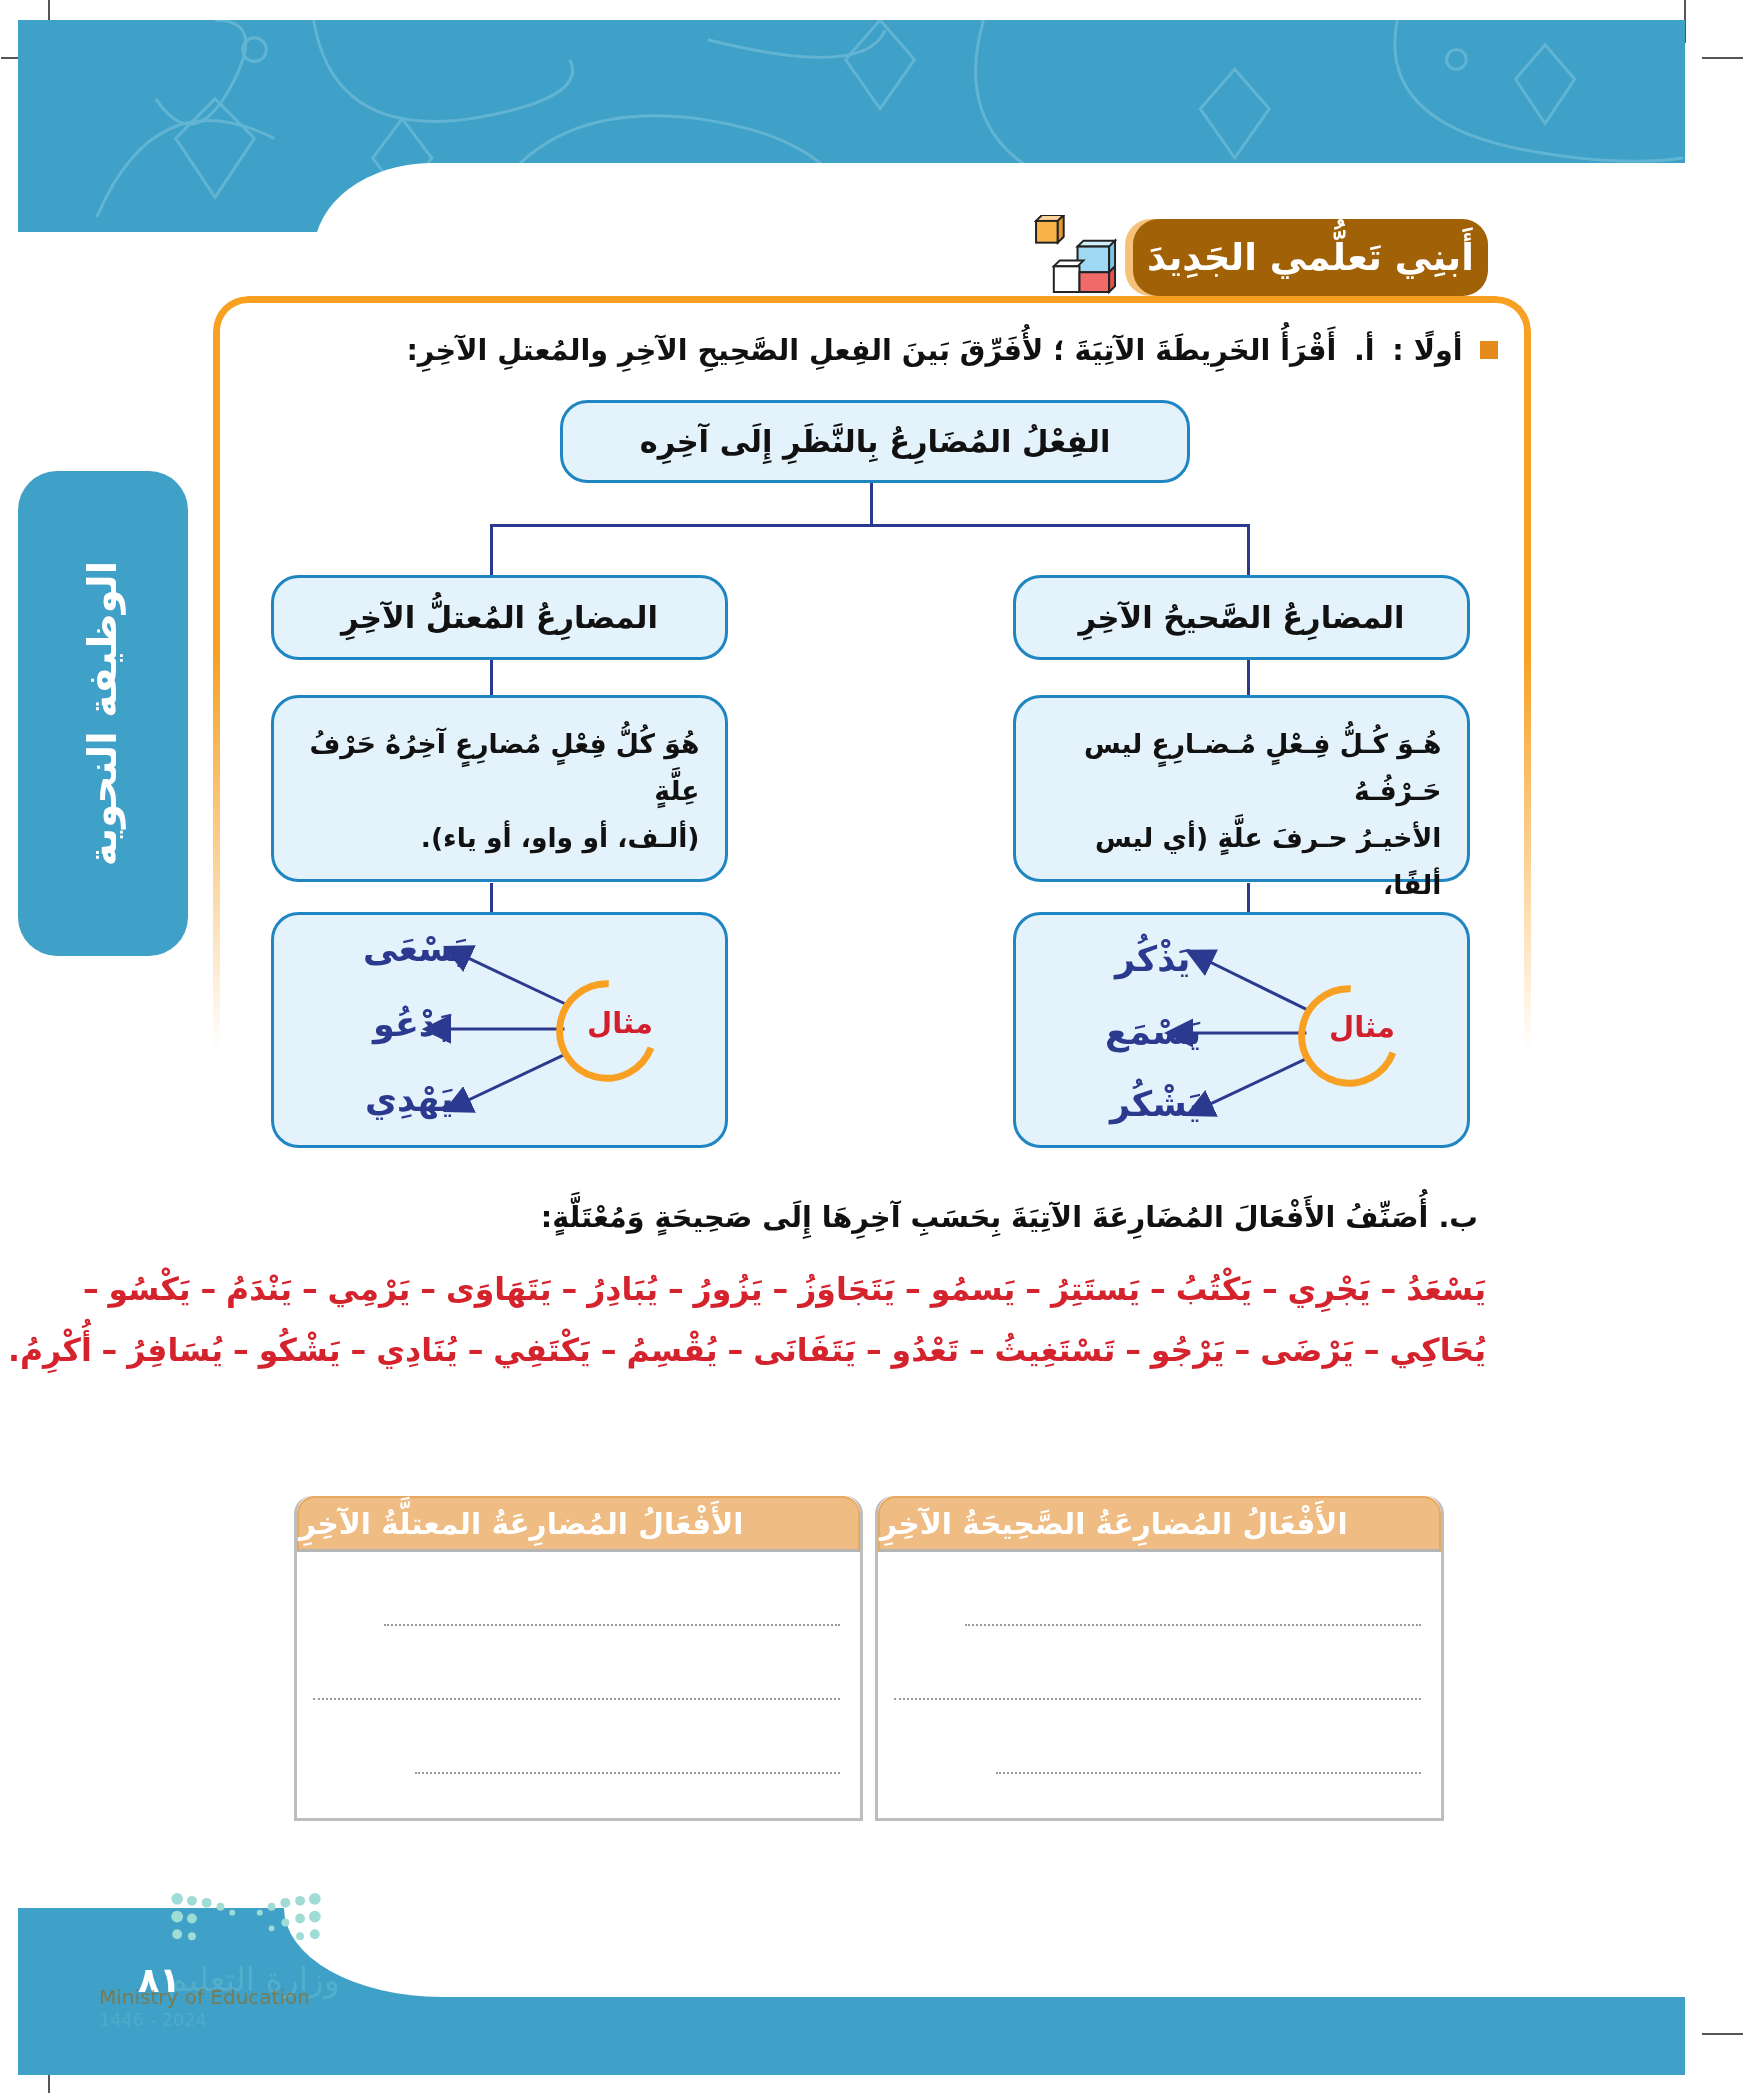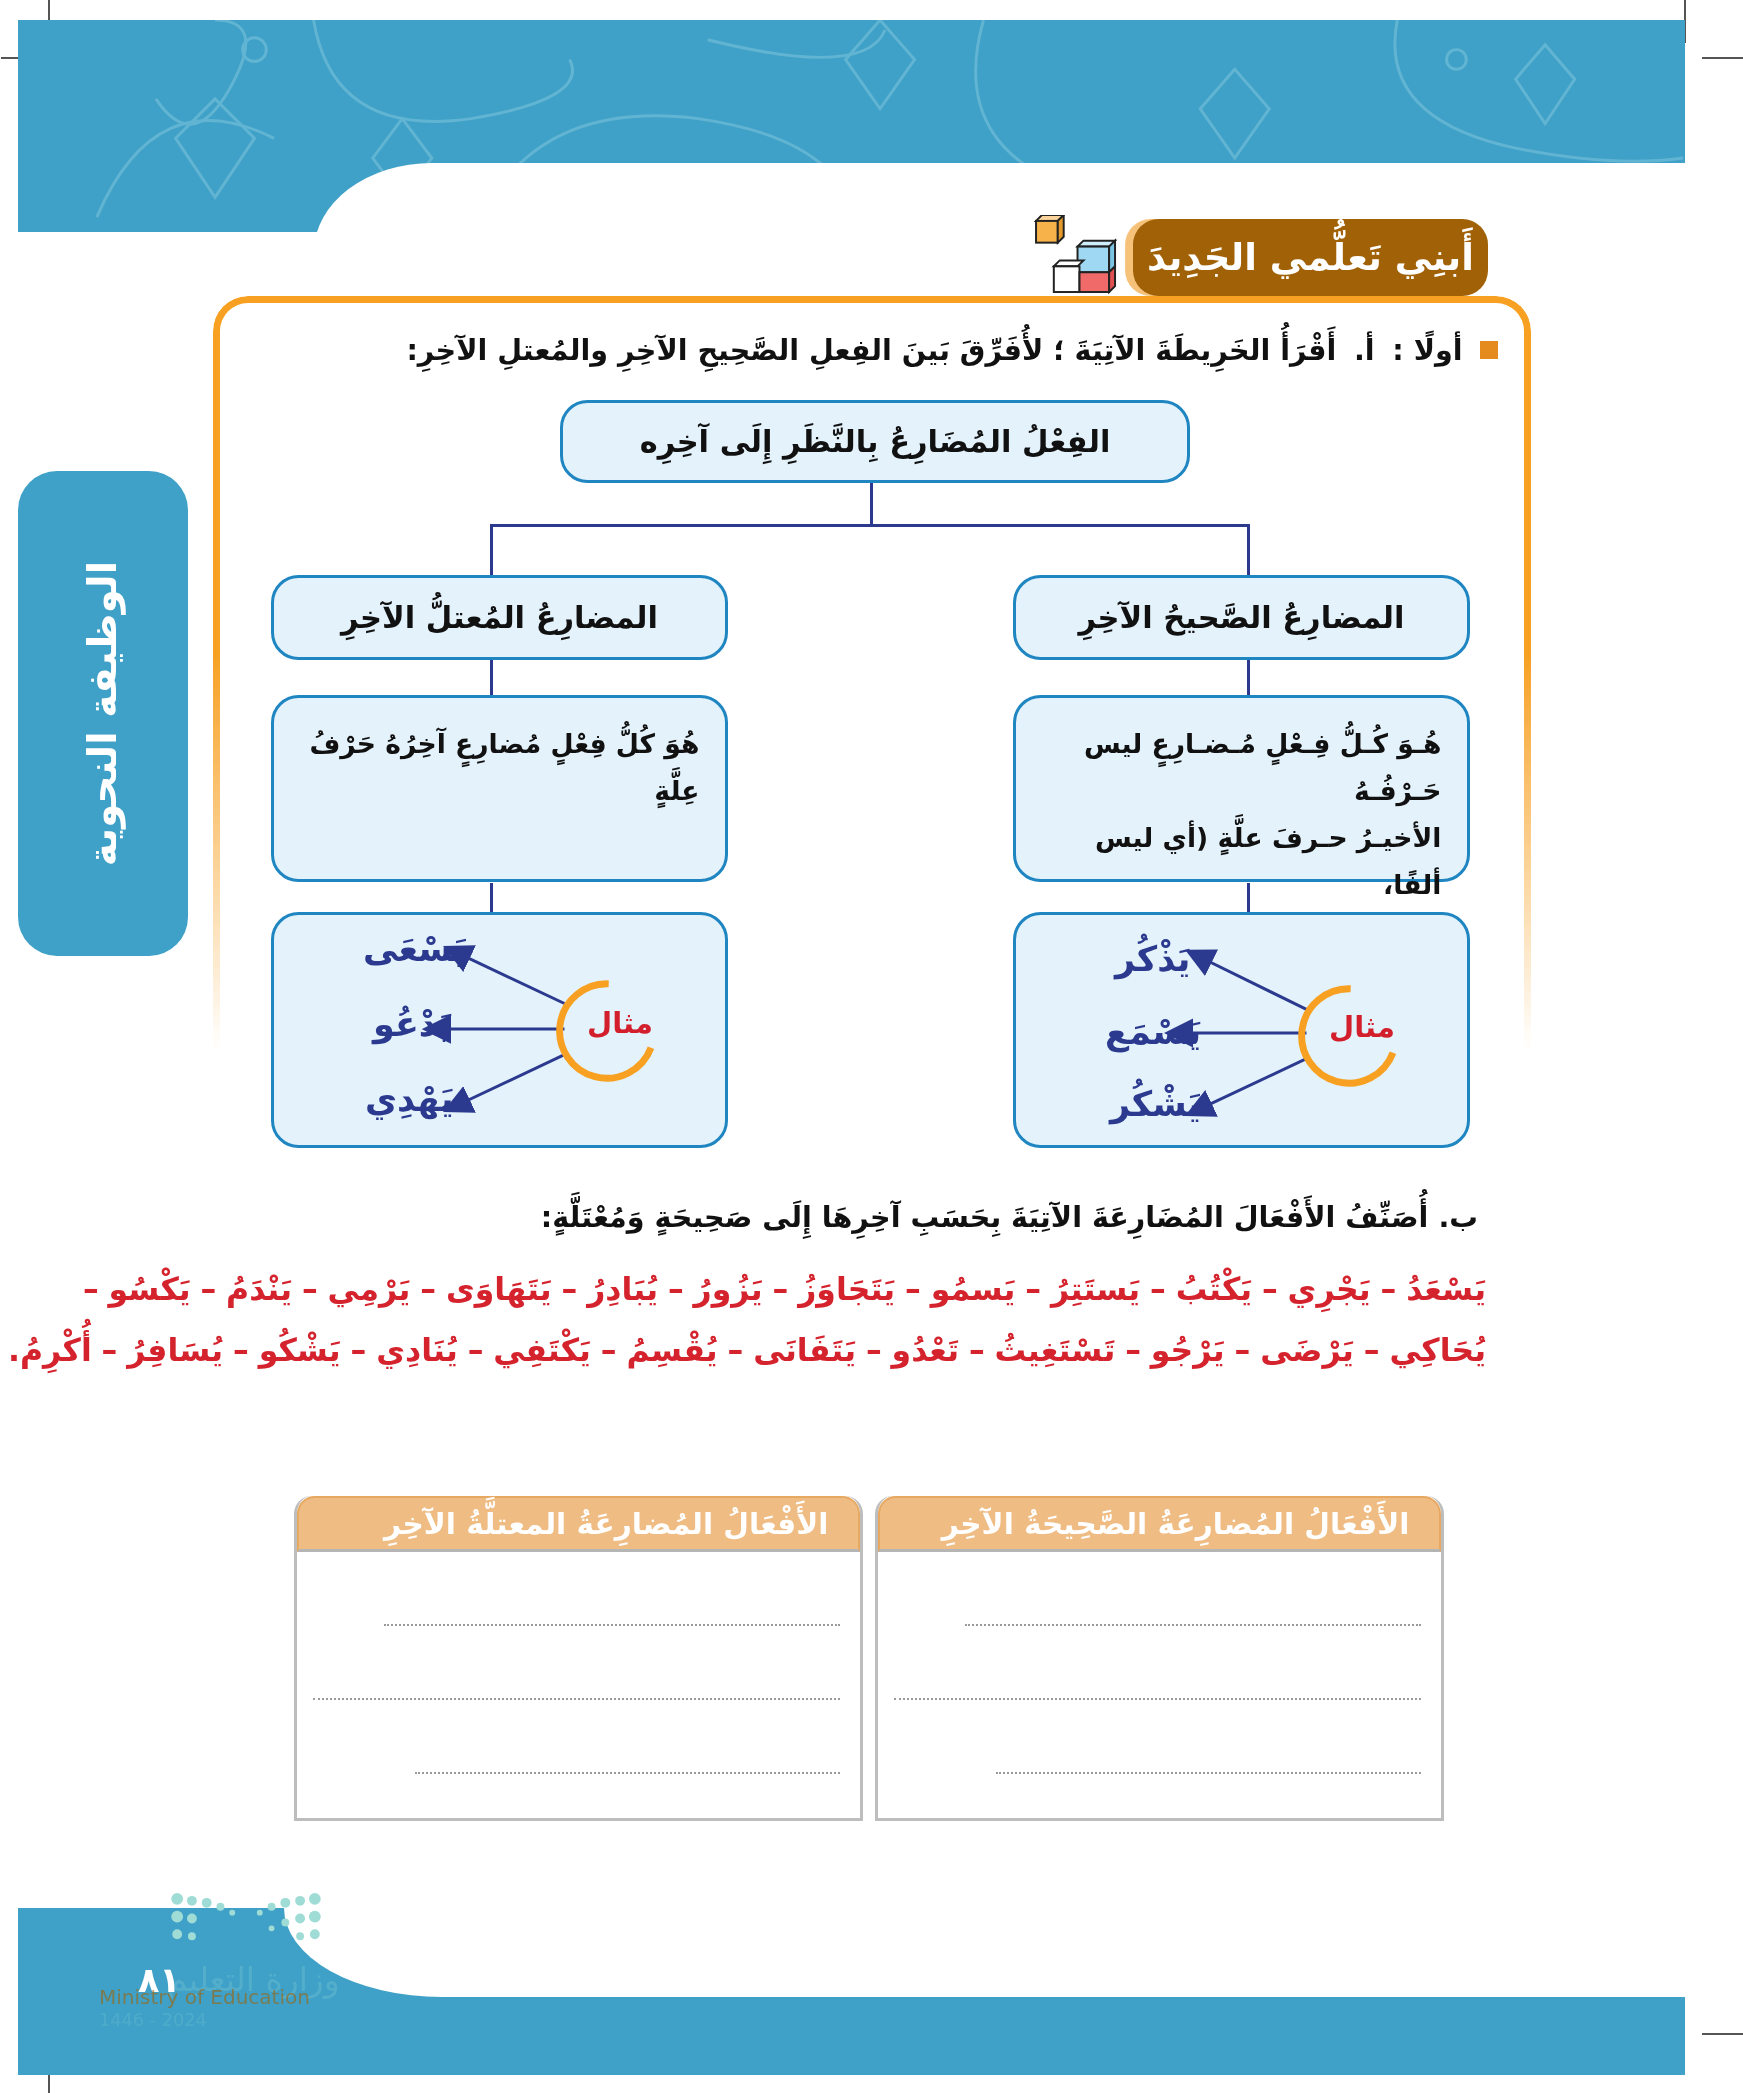--- a/index.html
+++ b/index.html
@@ -81,21 +81,21 @@
     position: absolute; right: 258px; font-weight: bold; font-size: 31.5px; color: #d5232e;
     white-space: nowrap; display: flex; gap: 9.9px; direction: rtl;
   }
   .verb-sep { color: #d5232e; }
 
   
   .answer-table { position: absolute; top: 1496px; width: 569px; height: 325px; border: 3px solid #bdbdbd; border-top: none; border-radius: 17.7px 17.7px 0 0; background: #fff; }
   .answer-head {
     height: 56px; background: #efbc83; border-radius: 17.7px 17.7px 0 0;
     border: 2px solid #e7a862; border-bottom: 3.9px solid #b5b5b5;
-    display: flex; align-items: center; justify-content: flex-start; padding-right: 29.6px;
+    display: flex; align-items: center; justify-content: flex-end; padding-right: 29.6px;
     color: #ffffff; font-weight: bold; font-size: 29.6px;
   }
   .dots { position: absolute; border-bottom: 2px dotted #9a9a9a; height: 2px; }
 
   
   .footer-band { position: absolute; left: 17.7px; top: 1908px; width: 1667px; height: 167px; background: #3fa1c7; overflow: hidden; }
   .footer-cut { position: absolute; left: 266px; top: -9.9px; width: 1438px; height: 99px; background: #fff; border-bottom-left-radius: 158px 89px; }
   .page-number { position: absolute; left: 138px; top: 1960px; color: #ffffff; font-weight: bold; font-size: 35px; }
   .ministry-ar { position: absolute; left: 167px; top: 1960px; color: #5fb5ce; font-size: 33px; opacity: 0.65; }
   .ministry-en { position: absolute; left: 99px; top: 1985px; color: #a16207; font-size: 20px; opacity: 0.6; }
@@ -203,20 +203,21 @@
   <span class="example-word" style="left:94px;top:169px;">يَشْكُر</span>
 </div>
 
 <div class="box" style="left:271px;top:575px;width:457px;height:85px;">
   <span class="box-title">المضارِعُ المُعتلُّ الآخِرِ</span>
 </div>
 <div class="connector" style="left:490px;top:660px;width:3px;height:35px;"></div>
 <div class="box box-def" style="left:271px;top:695px;width:457px;height:187px;">
   <span>
     <span class="def-line">هُوَ كُلُّ فِعْلٍ مُضارِعٍ آخِرُهُ حَرْفُ عِلَّةٍ</span>
+    <span class="def-line">(ألـف، أو واو، أو ياء).</span>
   </span>
 </div>
 <div class="connector" style="left:490px;top:883px;width:3px;height:29.6px;"></div>
 <div class="examples-box" style="left:271px;top:912px;width:457px;height:236px;">
   <svg width="457" height="236" style="position:absolute;left:0;top:0;" viewBox="0 0 464 240">
     <defs>
       <marker id="ah2" markerWidth="10" markerHeight="10" refX="5" refY="5" orient="auto">
           <path d="M0,0 L10,5 L0,10 z" fill="#2b3a8f"></path>
         </marker>
     </defs>

